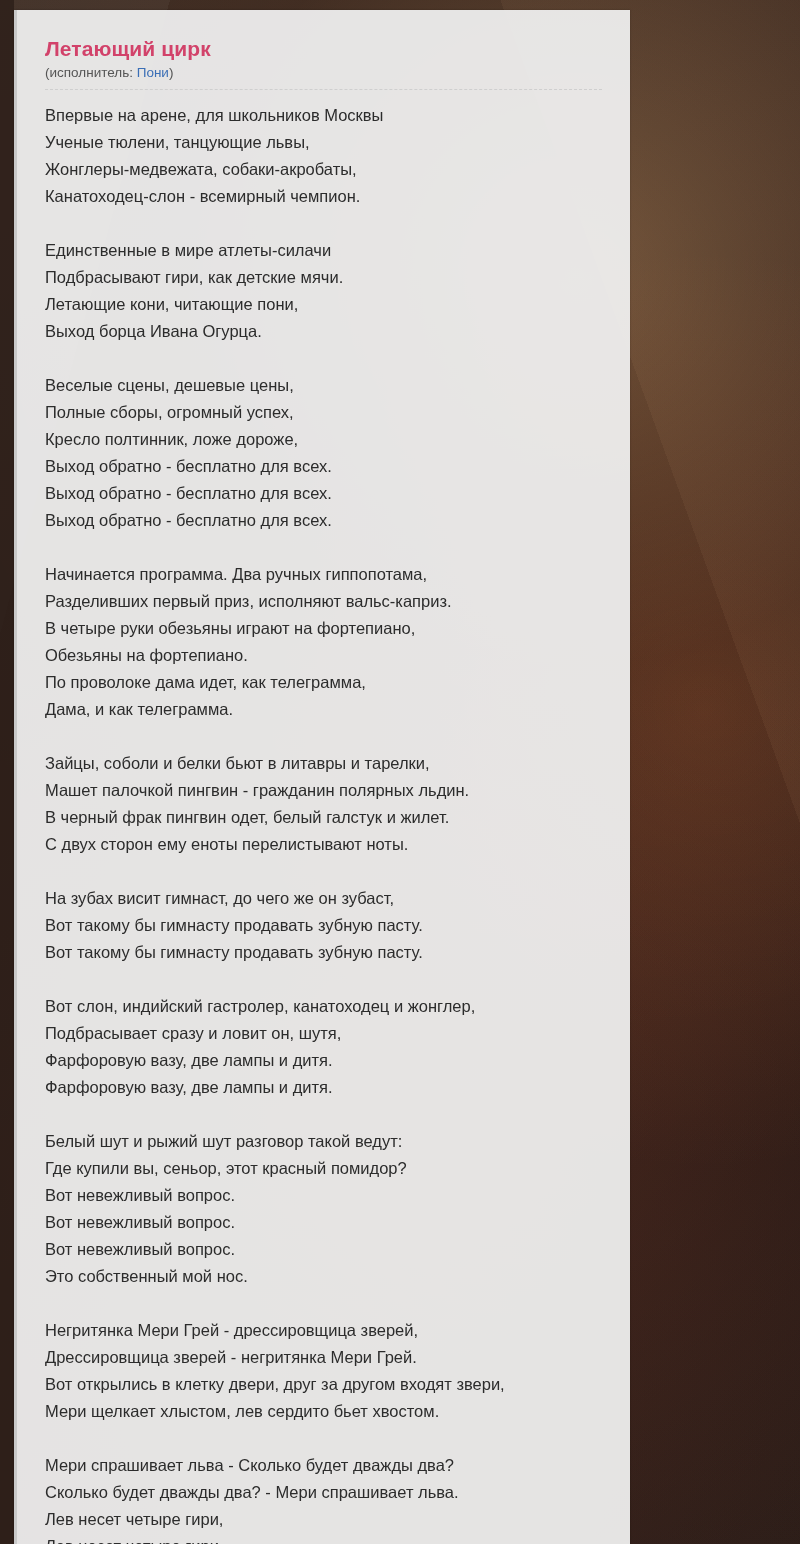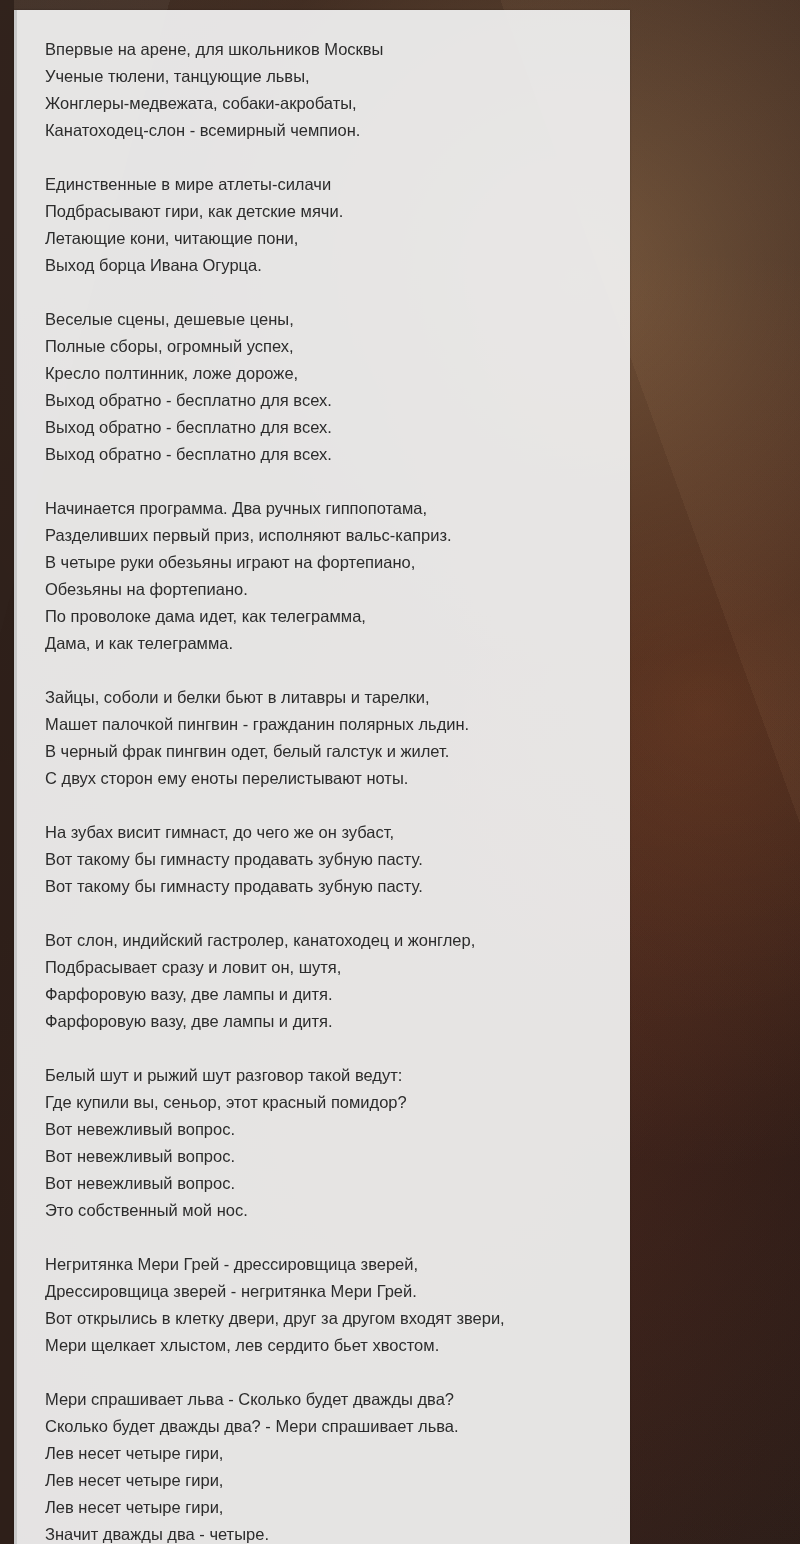--- a/index.html
+++ b/index.html
@@ -89,21 +89,25 @@
   }
 </style>
 </head>
 <body>
 
 <div class="bg"></div>
 <div class="edge-left"></div>
 
 <div class="card">
 
+  <h1 class="song-title">Летающий цирк</h1>
 
+  <div class="performer-line">
+    <span>(исполнитель: </span><a class="performer-link" href="#">Пони</a><span>)</span>
+  </div>
 
   <div class="lyrics">Впервые на арене, для школьников Москвы
 Ученые тюлени, танцующие львы,
 Жонглеры-медвежата, собаки-акробаты,
 Канатоходец-слон - всемирный чемпион.
 
 Единственные в мире атлеты-силачи
 Подбрасывают гири, как детские мячи.
 Летающие кони, читающие пони,
 Выход борца Ивана Огурца.

